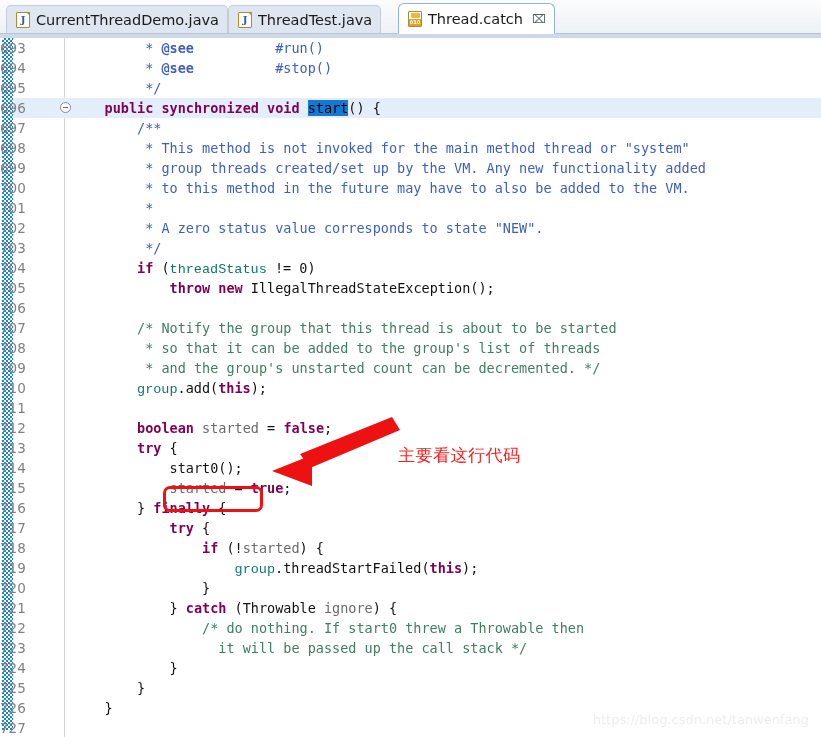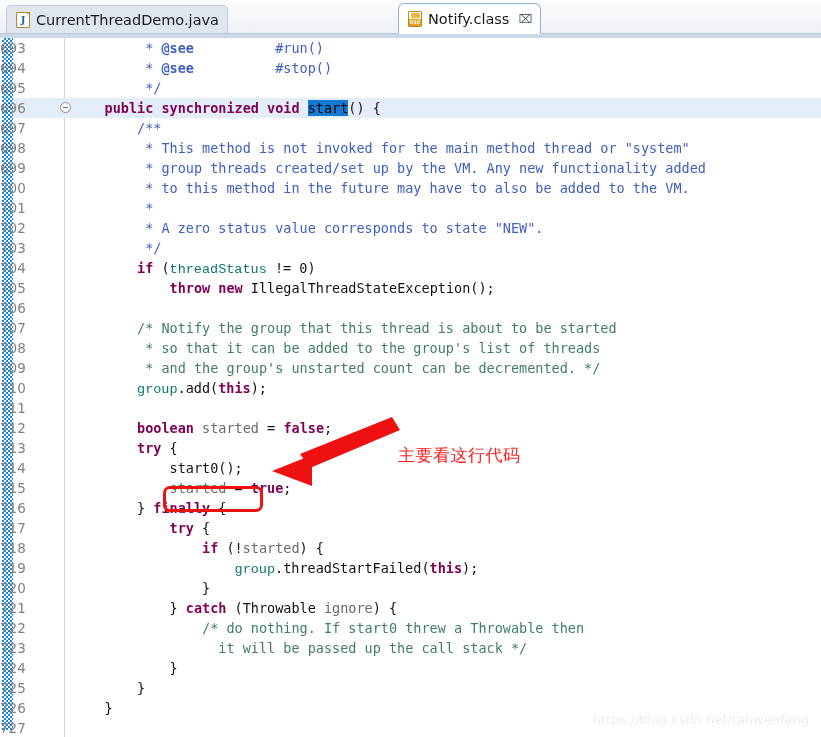--- a/index.html
+++ b/index.html
@@ -224,24 +224,28 @@
 <div id="app">
 
   <div class="tabbar">
     <div class="tabbar-fill"></div>
 
     <div class="tab inactive" style="left:6px;">
       <span class="ico ico-java"></span>
       <span class="label">CurrentThreadDemo.java</span>
     </div>
 
+    <div class="tab inactive" style="left:228px;">
+      <span class="ico ico-java"></span>
+      <span class="label">ThreadTest.java</span>
+    </div>
 
     <div class="tab active" style="left:398px;">
       <span class="ico ico-class"></span>
-      <span class="label">Notify.class</span>
+      <span class="label">Thread.catch</span>
       <span class="closeb">⌧</span>
     </div>
   </div>
 
   <div class="editor">
     <div class="topband"></div>
     <div class="changebar"></div>
     <div class="gutter-sep"></div>
 
     <div class="curline" id="curline" style="top: 64px;"></div>

